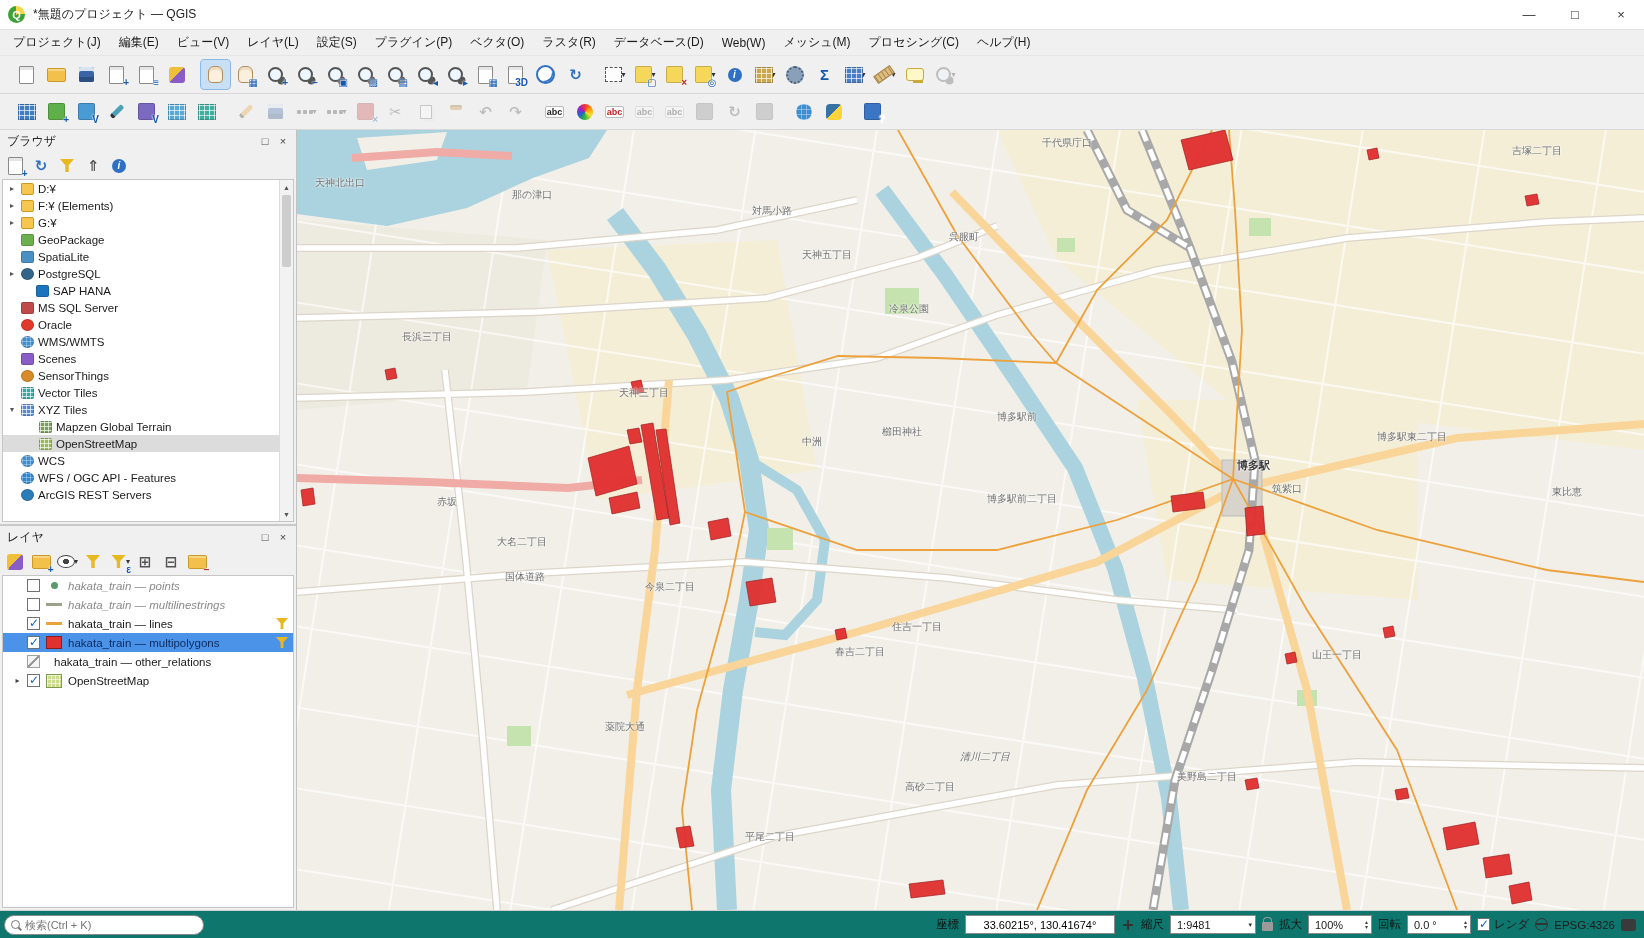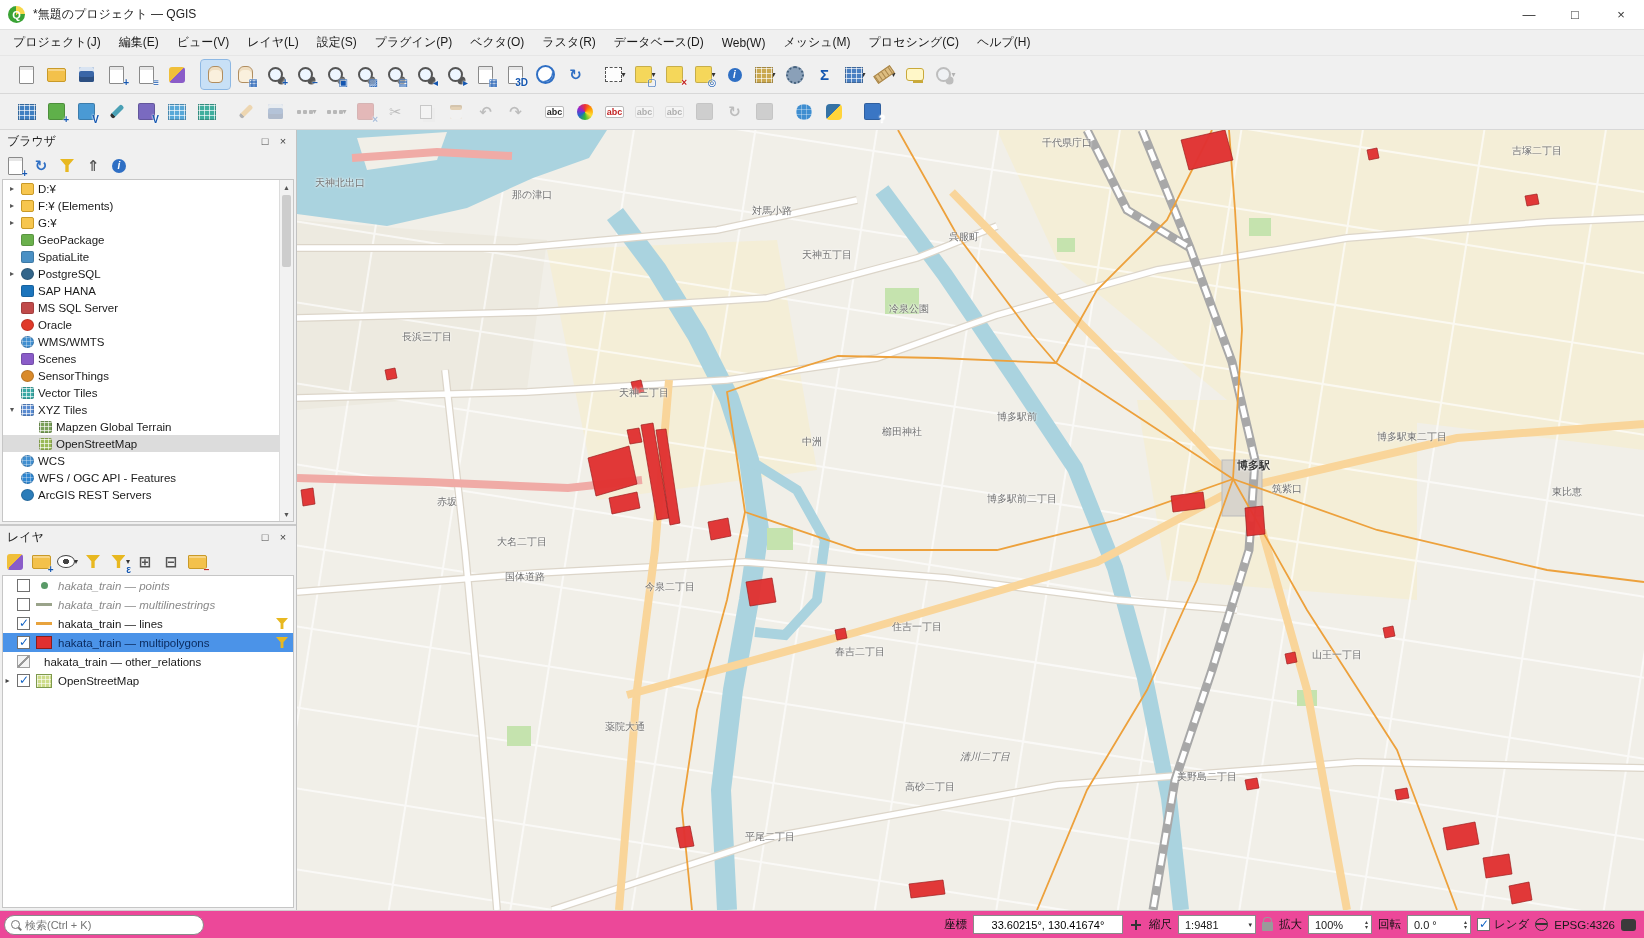--- a/index.html
+++ b/index.html
@@ -79,21 +79,21 @@
   .ticon[data-shape="folder"]{background:var(--c,#f7c64e);border-color:#c99a28;border-radius:1px 2px 2px 2px}
   .ticon[data-shape="grid"]{background-image:linear-gradient(#ffffffaa 1px,transparent 1px),linear-gradient(90deg,#ffffffaa 1px,transparent 1px);background-size:4px 4px}
   .ticon[data-shape="globe"]{border-radius:50%;background-image:linear-gradient(#ffffff55 1px,transparent 1px),linear-gradient(90deg,#ffffff55 1px,transparent 1px);background-size:4px 4px}
   .tlabel{font-size:11.5px}
 
   .vscroll{position:absolute;top:0;right:0;width:14px;height:100%;background:#f2f2f2;border-left:1px solid #dcdcdc}
   .vs-arrow{height:14px;display:flex;align-items:center;justify-content:center;font-size:7px;color:#555}
   .vs-arrow.down{position:absolute;bottom:0;left:0;right:0}
   .vs-thumb{position:absolute;top:15px;left:2px;right:2px;height:72px;background:#cdcdcd;border-radius:2px}
 
-  .layer-row{height:19px;display:flex;align-items:center;gap:5px;padding-left:0;white-space:nowrap}
+  .layer-row{height:19px;display:flex;align-items:center;gap:5px;padding-left:10px;white-space:nowrap}
   .layer-row.selected{background:#4b93e8;color:#0a2a5e}
   .layer-row.italic .l-label{font-style:italic;color:#8a8a8a}
   .l-arrow{width:9px;font-size:8px;color:#444;text-align:center;flex:none}
   .cb{width:13px;height:13px;background:#fff;border:1px solid #707070;flex:none;position:relative}
   .cb.checked::after{content:"✓";position:absolute;left:1px;top:-2px;font-size:12px;font-weight:700;color:#1062c4}
   .cb.slash{background:linear-gradient(135deg,transparent 45%,#999 45%,#999 55%,transparent 55%),#f4f4f4;border-color:#a0a0a0}
   .lsym{width:18px;height:14px;display:flex;align-items:center;justify-content:center;flex:none}
   .lsym[data-sym="dot"]::before{content:"";width:7px;height:7px;border-radius:50%;background:var(--c,#5a9a68)}
   .lsym[data-sym="line"]::before{content:"";width:16px;height:3px;background:var(--c,#999)}
   .lsym[data-sym="rect"]::before{content:"";width:14px;height:11px;background:var(--c,#e03030);border:1px solid #8a1d1d}
@@ -105,34 +105,34 @@
   
   .map-wrap{flex:1;position:relative;overflow:hidden;background:#f1efe8}
   .map-wrap svg{display:block;width:100%;height:100%}
   #layer-lines polyline{fill:none;stroke:#eda13c;stroke-width:1.8}
   #layer-polygons polygon{fill:#e03232;stroke:#9c1f1f;stroke-width:.7;fill-opacity:.97}
   .map-labels{position:absolute;inset:0;pointer-events:none}
   .mlabel{position:absolute;font-size:10px;color:#6f6f6f;text-shadow:0 0 2px #fff,0 0 3px #fff;white-space:nowrap}
   .mlabel.big{font-size:11px;color:#3c3c3c;font-weight:700}
 
   
-  .statusbar{height:28px;flex:none;background:#ec4899;border-top:1px solid #cfcfcf;display:flex;align-items:center;gap:6px;padding:0 8px 0 4px;font-size:11.5px}
+  .statusbar{height:28px;flex:none;background:#0f766e;border-top:1px solid #cfcfcf;display:flex;align-items:center;gap:6px;padding:0 8px 0 4px;font-size:11.5px}
   .sb-search{width:200px;height:20px;border:1px solid #8a8a8a;border-radius:10px;background:#fff;display:flex;align-items:center;padding:0 6px;gap:4px}
   .sb-mag{width:10px;height:10px;flex:none;position:relative}
   .sb-mag::before{content:"";position:absolute;width:7px;height:7px;border:1.5px solid #777;border-radius:50%;left:0;top:0}
   .sb-mag::after{content:"";position:absolute;width:4px;height:1.5px;background:#777;right:-1px;bottom:0;transform:rotate(45deg)}
   .sb-search input{border:none;outline:none;flex:1;font-size:11px;background:transparent}
   .sb-spacer{flex:1}
   .sb-label{color:#111;white-space:nowrap}
   .sb-coord{width:150px;height:19px;border:1px solid #8a8a8a;background:#fff;font-size:11px;text-align:center;font-family:inherit}
   .sb-ico{width:14px;height:14px;flex:none;background:linear-gradient(#333,#333) center/2px 10px no-repeat,linear-gradient(#333,#333) center/10px 2px no-repeat}
   .sb-lock{width:11px;height:9px;background:#9a9a9a;border-radius:1px;position:relative;margin-top:3px;flex:none}
   .sb-lock::before{content:"";position:absolute;width:7px;height:6px;border:1.5px solid #9a9a9a;border-bottom:none;border-radius:4px 4px 0 0;left:1px;top:-5px}
   .sb-combo,.sb-spin{height:19px;border:1px solid #8a8a8a;background:#fff;display:flex;align-items:center;padding:0 3px 0 6px;gap:4px;font-size:11px}
-  .sb-combo{width:78px}
+  .sb-combo{width:86px}
   .sb-spin{width:64px}
   .combo-arrow{font-size:7px;color:#333;margin-left:auto}
   .spin-arrows{display:flex;flex-direction:column;font-size:6px;line-height:5px;color:#444;margin-left:auto}
   .sb-render{display:flex;align-items:center;gap:4px}
   .sb-crsicon{width:13px;height:13px;border:1.5px solid #333;border-radius:50%;position:relative;flex:none}
   .sb-crsicon::before{content:"";position:absolute;left:0;right:0;top:4px;height:1.5px;background:#333}
   .sb-msg{width:15px;height:12px;background:#3a3a3a;border-radius:3px;position:relative;flex:none}
   .sb-msg::after{content:"";position:absolute;left:2px;bottom:-4px;border:4px solid transparent;border-top-color:#3a3a3a;border-left-width:2px}
 </style>
 </head>
@@ -582,21 +582,21 @@
                 <span class="ticon" data-shape="square" style="--c: #4a90c4;"></span>
                 <span class="tlabel">SpatiaLite</span>
               </div>
 
               <div class="tree-row" style="padding-left: 4px;">
                 <span class="tw">▸</span>
                 <span class="ticon" data-shape="circle" style="--c: #33658a;"></span>
                 <span class="tlabel">PostgreSQL</span>
               </div>
 
-              <div class="tree-row" style="padding-left: 4px;">
+              <div class="tree-row" style="padding-left: 19px;">
                 <span class="tw"></span>
                 <span class="ticon" data-shape="square" style="--c: #1b74bc;"></span>
                 <span class="tlabel">SAP HANA</span>
               </div>
 
               <div class="tree-row" style="padding-left: 4px;">
                 <span class="tw"></span>
                 <span class="ticon" data-shape="square" style="--c: #c04a4a;"></span>
                 <span class="tlabel">MS SQL Server</span>
               </div>

